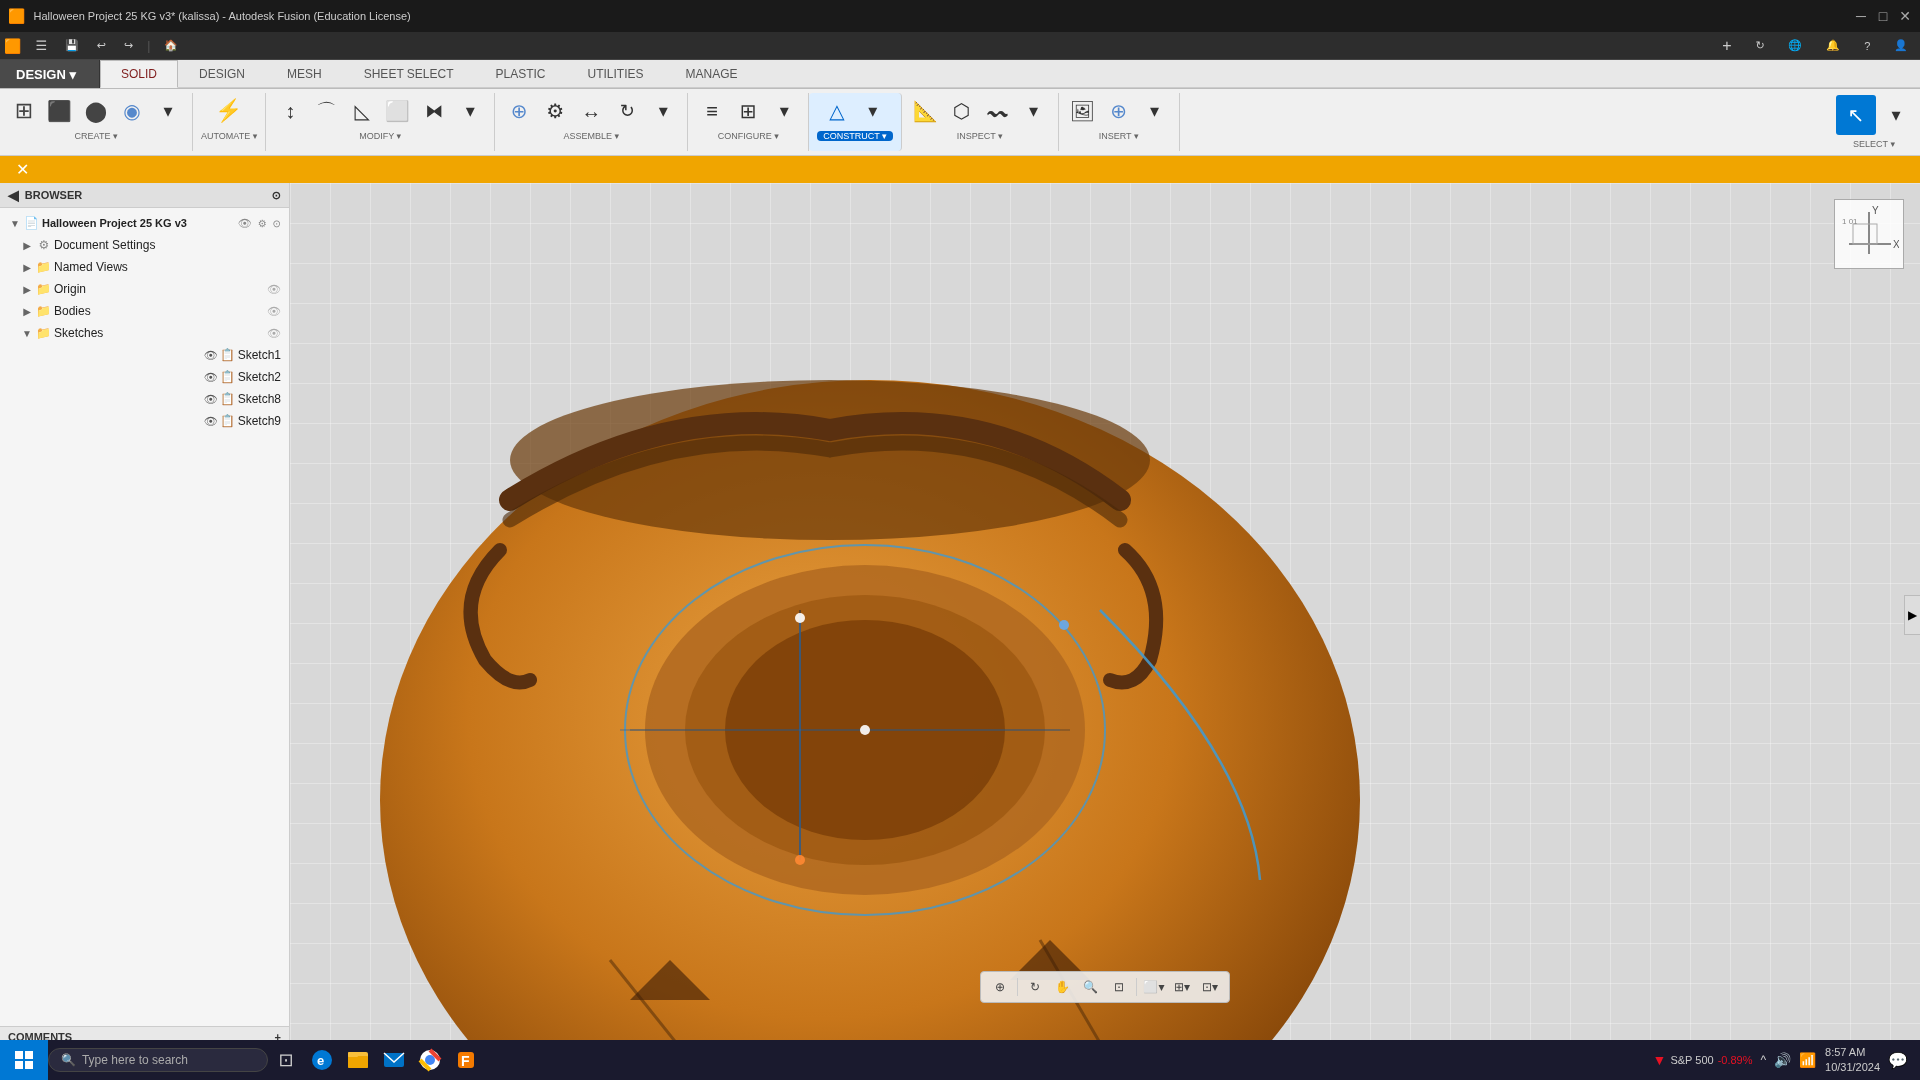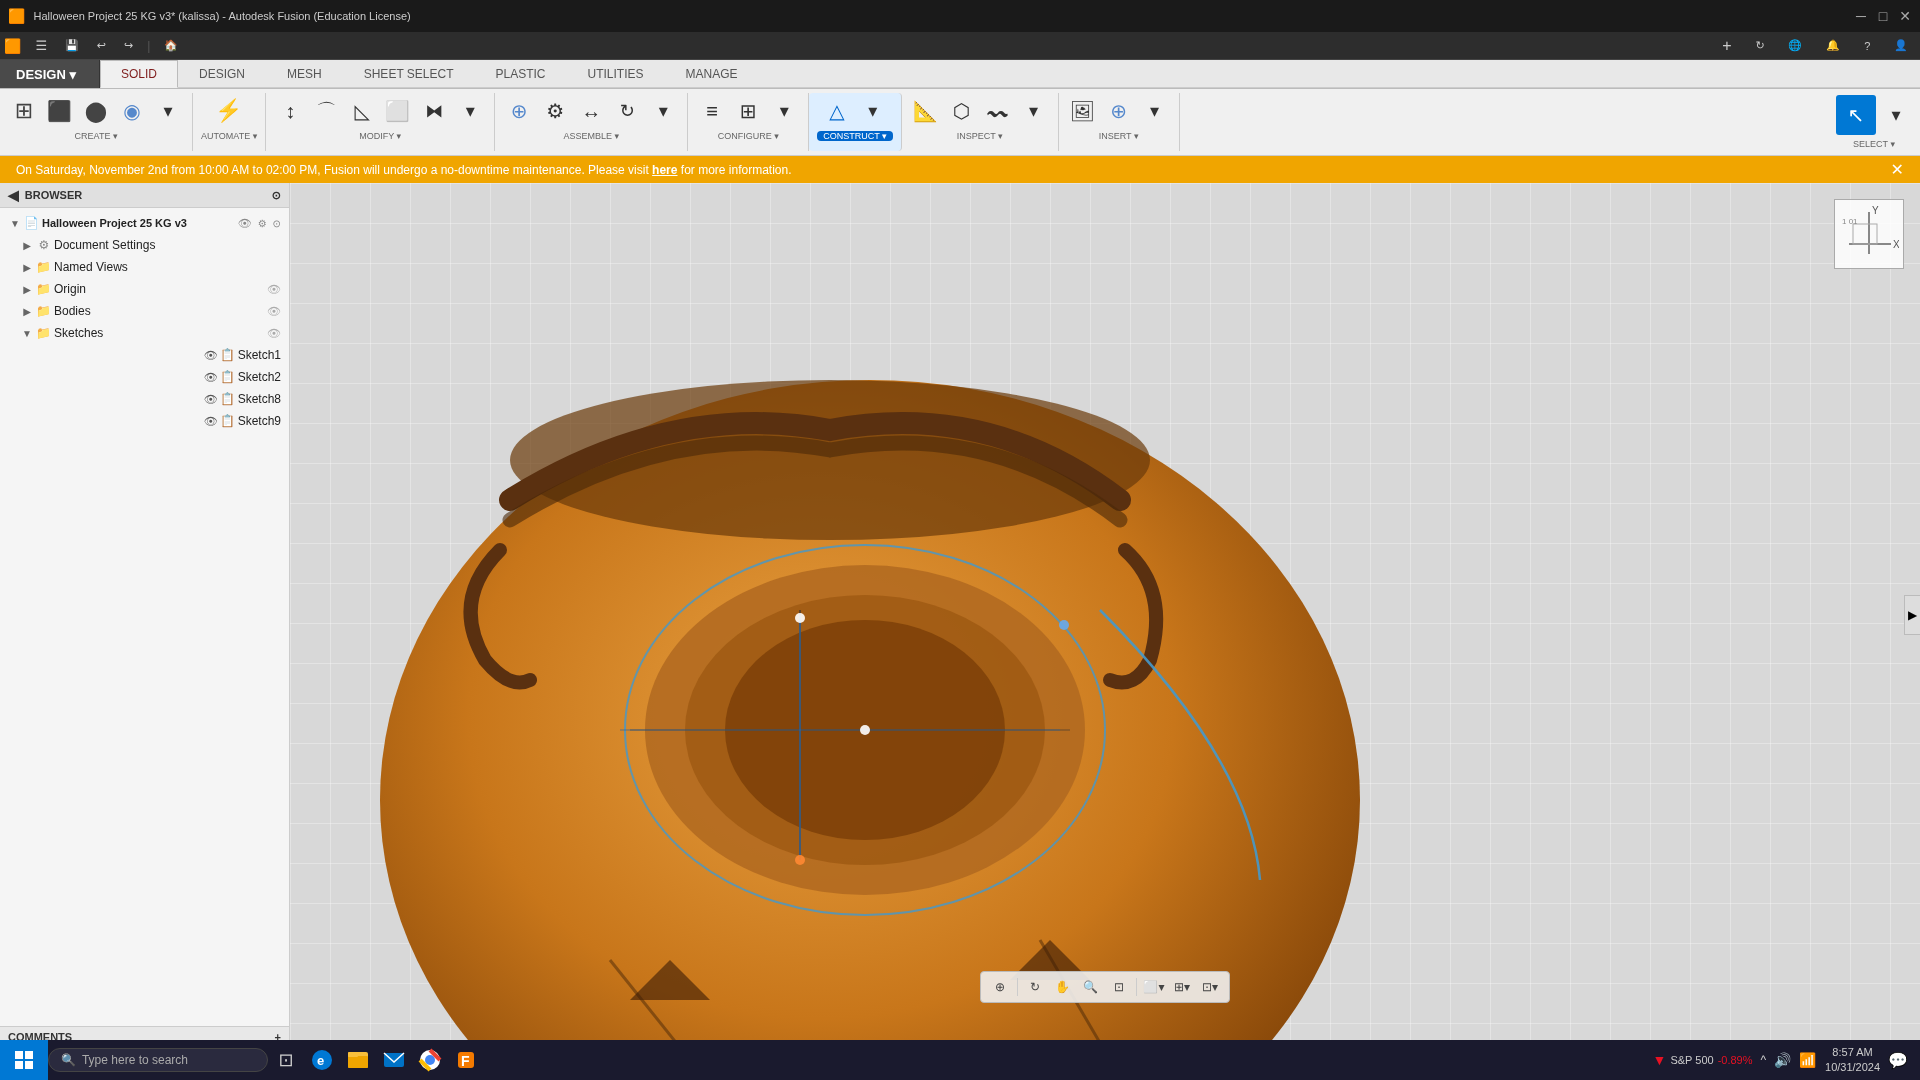--- a/index.html
+++ b/index.html
@@ -159,21 +159,21 @@
       display: flex; align-items: center; gap: 6px; cursor: text;
     }
     .taskbar-icon {
       width: 36px; height: 40px; display: flex; align-items: center; justify-content: center;
       cursor: pointer; font-size: 20px;
     }
     #taskbar-right {
       margin-left: auto; display: flex; align-items: center; gap: 8px; padding: 0 12px;
       color: #ccc; font-size: 11px;
     }
-    #taskbar-time { text-align: center; line-height: 1.4; }
+    #taskbar-time { text-align: left; line-height: 1.4; }
 
     
     .construct-active {
       background: #0066cc; color: #fff !important; border-radius: 4px;
     }
 
     
     .toolbar-group-selected {
       background: #ddeeff; border-radius: 4px;
     }
@@ -322,23 +322,20 @@
       <div class="toolbar-btns">
         <div class="tb-btn active-blue" style="font-size:20px; width:40px; height:40px;">↖</div>
         <div class="tb-btn" style="font-size:18px;">▾</div>
       </div>
       <div class="toolbar-group-label">SELECT ▾</div>
     </div>
   </div>
 </div>
 
 <div id="notification-bar">
-  <span>
-    <span>On Saturday, November 2nd from 10:00 AM to 02:00 PM, Fusion will undergo a no-downtime maintenance. Please visit </span><a href="#">here</a><span> for more information.</span>
-  </span>
   <span id="notification-close">✕</span>
 </div>
 
 <div id="content-row" style="display:flex; width:100%; height:calc(1080px - 32px - 28px - 56px - 28px - 32px - 40px); position:relative;">
 
   <div id="browser">
     <div id="browser-header">
       <div style="display:flex; align-items:center; gap:6px;">
         <span style="font-size:14px;">◀</span>
         <span>BROWSER</span>

